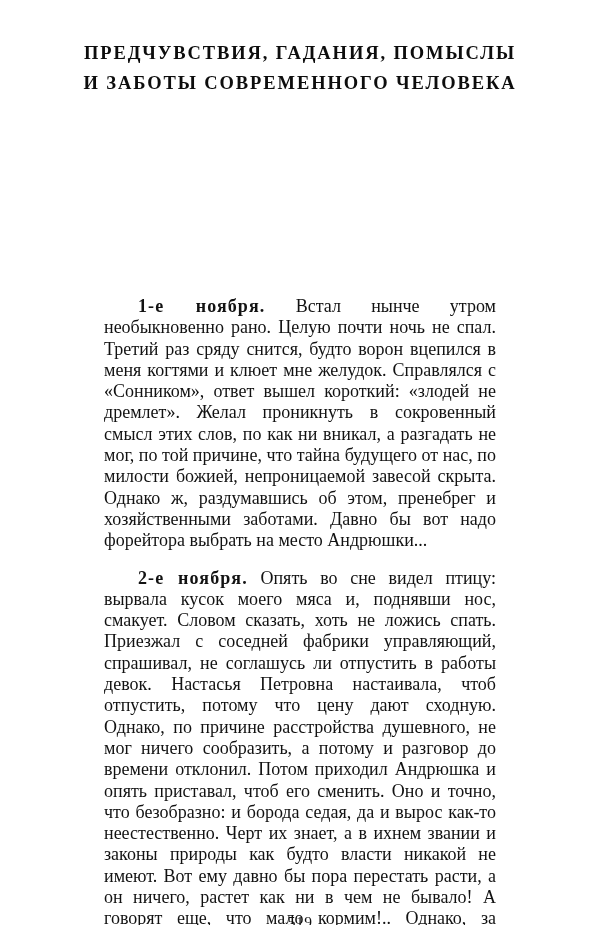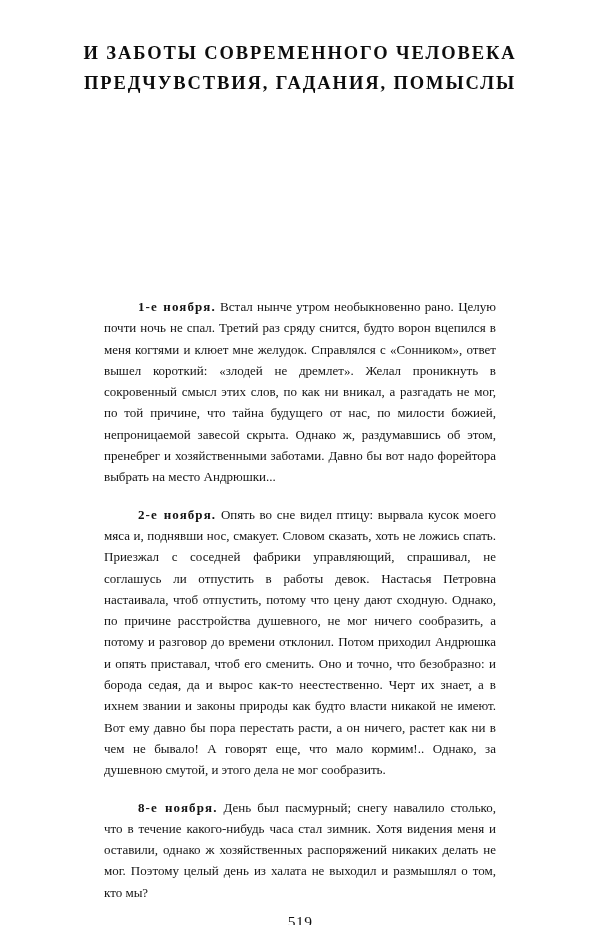--- a/index.html
+++ b/index.html
@@ -38,21 +38,21 @@
     margin: 0 52px;
     position: absolute;
     top: 258px;
     left: 0;
     right: 0;
     padding: 0 52px;
     box-sizing: border-box;
   }
   p.para {
     margin: 0;
-    font-size: 13px;
+    font-size: 18px;
     line-height: 21.3px;
     text-align: justify;
     text-indent: 0;
     color: #121212;
     hyphens: manual;
   }
   p.para + p.para {
     margin-top: 16px;
   }
   .indent {
@@ -72,22 +72,22 @@
     letter-spacing: 0.5px;
     color: #111111;
   }
 </style>
 </head>
 <body>
 
 <div class="page">
 
   <div class="title-block">
+    <div class="title-line">ПРЕДЧУВСТВИЯ, ГАДАНИЯ, ПОМЫСЛЫ</div>
     <div class="title-line">И ЗАБОТЫ СОВРЕМЕННОГО ЧЕЛОВЕКА</div>
-    <div class="title-line">ПРЕДЧУВСТВИЯ, ГАДАНИЯ, ПОМЫСЛЫ</div>
   </div>
 
   <div class="body-block">
 
     <p class="para">
       <span class="indent"></span><b class="datelabel">1-е ноября.</b><span> Встал нынче утром необыкновенно рано. Целую почти ночь не спал. Третий раз сряду снится, будто ворон вцепился в меня когтями и клюет мне желудок. Справлялся с «Сонником», ответ вышел короткий: «злодей не дремлет». Желал проникнуть в сокровенный смысл этих слов, по как ни вникал, а разгадать не мог, по той причине, что тайна будущего от нас, по милости божией, непроницаемой завесой скрыта. Однако ж, раздумавшись об этом, пренебрег и хозяйственными заботами. Давно бы вот надо форейтора выбрать на место Андрюшки...</span>
     </p>
 
     <p class="para">
       <span class="indent"></span><b class="datelabel">2-е ноября.</b><span> Опять во сне видел птицу: вырвала кусок моего мяса и, поднявши нос, смакует. Словом сказать, хоть не ложись спать. Приезжал с соседней фабрики управляющий, спрашивал, не соглашусь ли отпустить в работы девок. Настасья Петровна настаивала, чтоб отпустить, потому что цену дают сходную. Однако, по причине расстройства душевного, не мог ничего сообразить, а потому и разговор до времени отклонил. Потом приходил Андрюшка и опять приставал, чтоб его сменить. Оно и точно, что безобразно: и борода седая, да и вырос как-то неестественно. Черт их знает, а в ихнем звании и законы природы как будто власти никакой не имеют. Вот ему давно бы пора перестать расти, а он ничего, растет как ни в чем не бывало! А говорят еще, что мало кормим!.. Однако, за душевною смутой, и этого дела не мог сообразить.</span>

